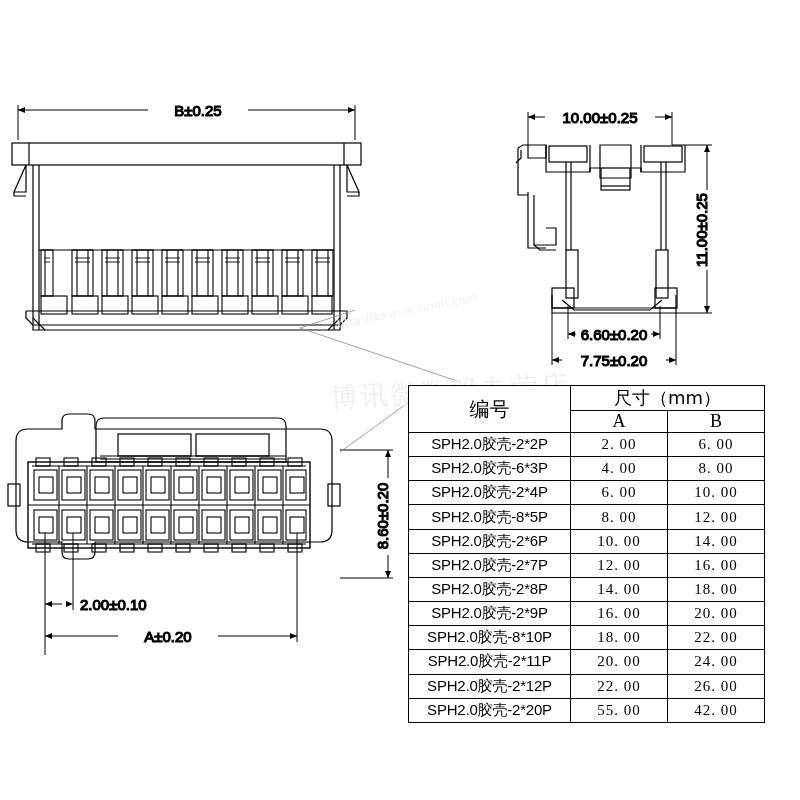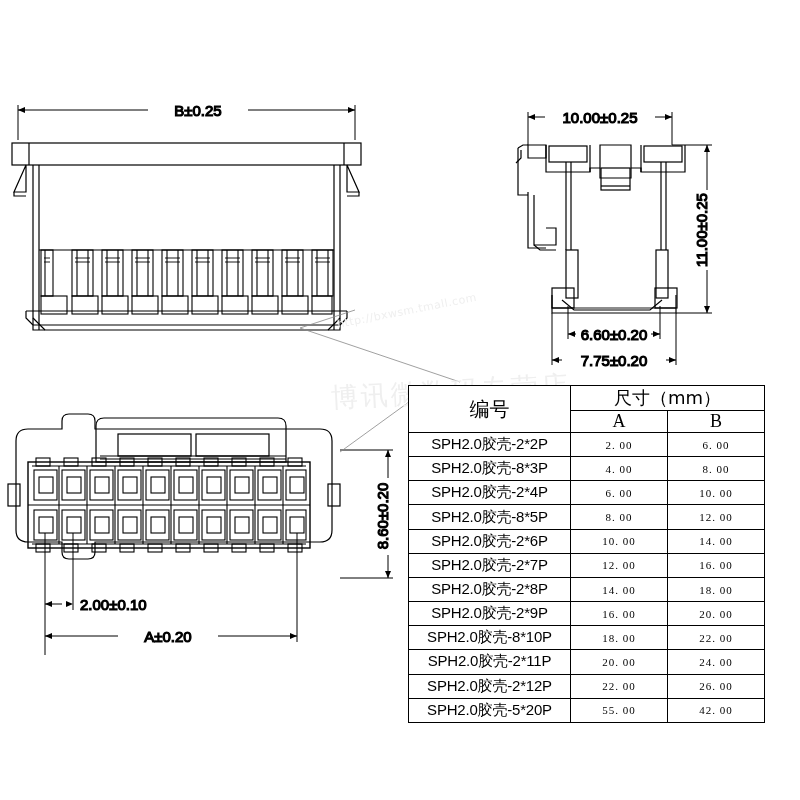--- a/index.html
+++ b/index.html
@@ -10,21 +10,21 @@
   .dimtxt{font-family:"Liberation Sans",sans-serif;font-size:15px;fill:#000;}
   .tbl{position:absolute;left:408px;top:385px;width:356px;height:338px;
        border-collapse:collapse;table-layout:fixed;background:transparent;}
   .tbl td,.tbl th{border:1.6px solid #000;padding:0;text-align:center;
        font-weight:normal;vertical-align:middle;background:#fff;}
   .tbl .hname{font-family:"DejaVu Sans","Liberation Sans",sans-serif;font-size:20px;}
   .tbl .hdim{font-family:"DejaVu Sans","Liberation Sans",sans-serif;font-size:18px;margin-left:44px;}
   .tbl .hab{font-family:"Liberation Serif","DejaVu Serif",serif;font-size:18px;}
   .tbl .pn{font-family:"Liberation Sans","DejaVu Sans",sans-serif;font-size:15px;
        letter-spacing:-0.2px;white-space:nowrap;margin-left:24px;}
-  .tbl .num{font-family:"Liberation Serif","DejaVu Serif",serif;font-size:11px;
+  .tbl .num{font-family:"Liberation Serif","DejaVu Serif",serif;font-size:15px;
        letter-spacing:1px;}
   .wm{position:absolute;color:#efefef;pointer-events:none;user-select:none;
       font-family:"DejaVu Sans",sans-serif;white-space:nowrap;}
   .wm-url{left:336px;top:318px;font-size:11px;transform:rotate(-11deg);
       transform-origin:left top;letter-spacing:0.5px;}
   .wm-cn{left:330px;top:380px;font-size:27px;transform:rotate(-3deg);
       transform-origin:left top;letter-spacing:3px;}
 </style>
 </head>
 <body>
@@ -408,21 +408,21 @@
         <th class="hab">B</th>
       </tr>
     </thead>
     <tbody>
         <tr>
           <td class="pn">SPH2.0胶壳-2*2P</td>
           <td class="num">2. 00</td>
           <td class="num">6. 00</td>
         </tr>
         <tr>
-          <td class="pn">SPH2.0胶壳-8*3P</td>
+          <td class="pn">SPH2.0胶壳-6*3P</td>
           <td class="num">4. 00</td>
           <td class="num">8. 00</td>
         </tr>
         <tr>
           <td class="pn">SPH2.0胶壳-2*4P</td>
           <td class="num">6. 00</td>
           <td class="num">10. 00</td>
         </tr>
         <tr>
           <td class="pn">SPH2.0胶壳-8*5P</td>
@@ -458,20 +458,20 @@
           <td class="pn">SPH2.0胶壳-2*11P</td>
           <td class="num">20. 00</td>
           <td class="num">24. 00</td>
         </tr>
         <tr>
           <td class="pn">SPH2.0胶壳-2*12P</td>
           <td class="num">22. 00</td>
           <td class="num">26. 00</td>
         </tr>
         <tr>
-          <td class="pn">SPH2.0胶壳-5*20P</td>
+          <td class="pn">SPH2.0胶壳-2*20P</td>
           <td class="num">55. 00</td>
           <td class="num">42. 00</td>
         </tr>
       </tbody>
   </table>
 
 </div>
 
 </body></html>

